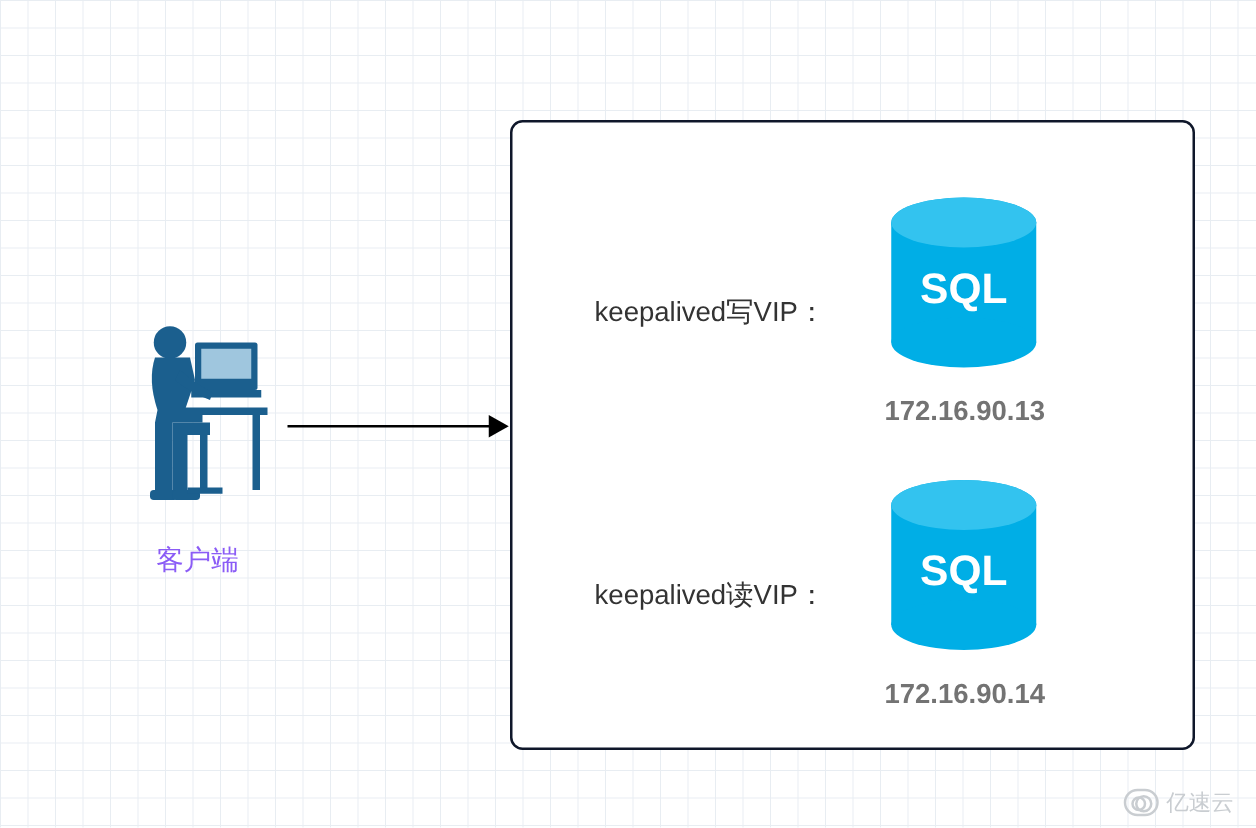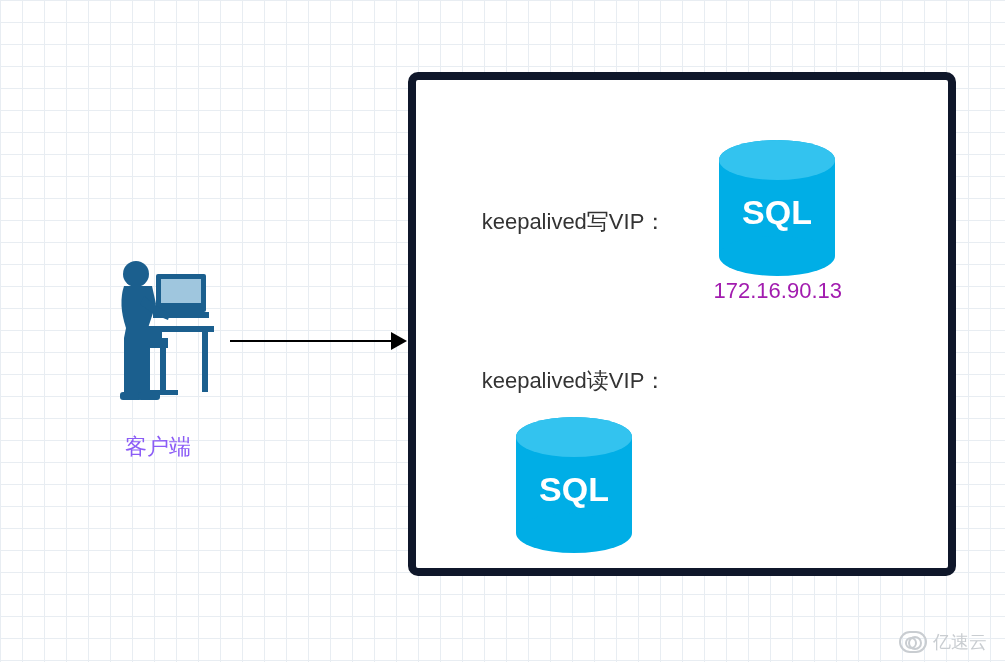--- a/index.html
+++ b/index.html
@@ -46,47 +46,49 @@
   content:"";
   position:absolute;
   right:-2px; top:-8px;
   border-left: 16px solid #000;
   border-top: 9px solid transparent;
   border-bottom: 9px solid transparent;
 }
 .server-box {
   position: absolute;
   left: 408px;
-  top: 72px;
+  top: 96px;
   width: 548px;
   height: 504px;
-  border: 8px solid #0f172a;
+  border: 2px solid #0f172a;
   border-radius: 10px;
   background: #fff;
 }
 .row {
   position: absolute;
   display: flex;
   align-items: center;
   gap: 18px;
 }
 .row1 { left: 38px; top: 58px; }
-.row2 { left: 38px; top: 284px; flex-direction: column; }
+.row2 { left: 38px; top: 284px; }
 .vip-label {
   width: 240px;
   text-align: center;
   color: #333;
   font-size: 22px;
   line-height: 1.5;
 }
 .db-col { display:flex; flex-direction:column; align-items:flex-end; }
 .db-icon { width: 130px; height: 140px; position: relative; }
 .db-ip {
+  margin-top: 20px;
   font-size: 22px;
-  color: #a21caf;
+  color: #737373;
+  font-weight: bold;
 }
 .watermark {
   position:absolute;
   right: 18px;
   bottom: 8px;
   font-size: 18px;
   color: #c9cdd1;
   display:flex;
   align-items:center;
   gap:6px;
@@ -165,20 +167,21 @@
         <div>keepalived读VIP：</div>
       </div>
       <div class="db-col">
         <svg class="db-icon" viewBox="0 0 130 140">
           <ellipse cx="65" cy="22" rx="58" ry="20" fill="#00aee6"></ellipse>
           <rect x="7" y="22" width="116" height="96" fill="#00aee6"></rect>
           <ellipse cx="65" cy="118" rx="58" ry="20" fill="#00aee6"></ellipse>
           <ellipse cx="65" cy="22" rx="58" ry="20" fill="#33c3ef"></ellipse>
           <text x="65" y="86" text-anchor="middle" fill="#fff" font-size="34" font-weight="bold" font-family="Arial">SQL</text>
         </svg>
+        <div class="db-ip">172.16.90.14</div>
       </div>
     </div>
 
   </div>
 
   <div class="watermark">
     <span class="wm-icon"></span>
     <span>亿速云</span>
   </div>
 

